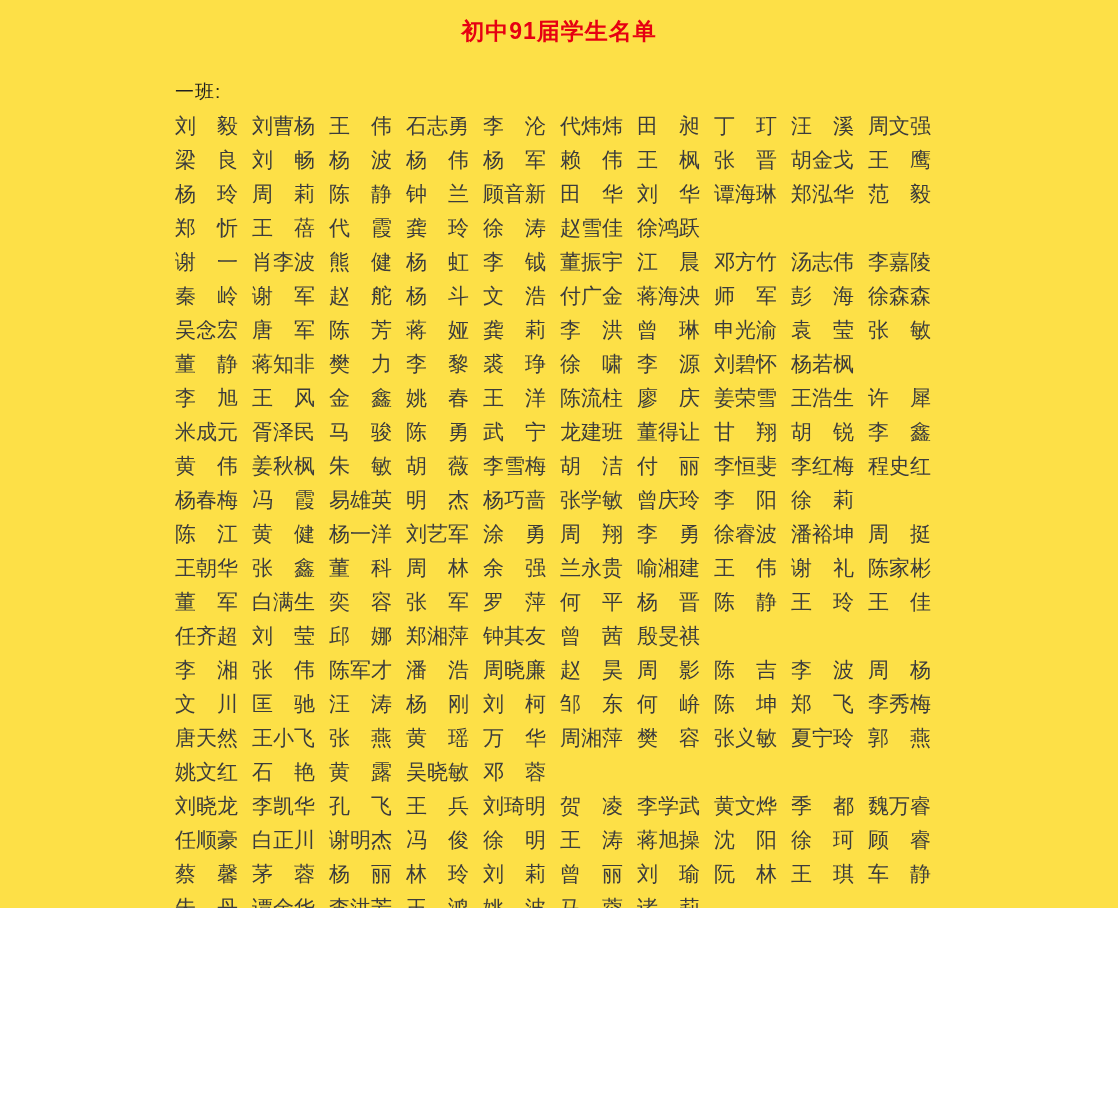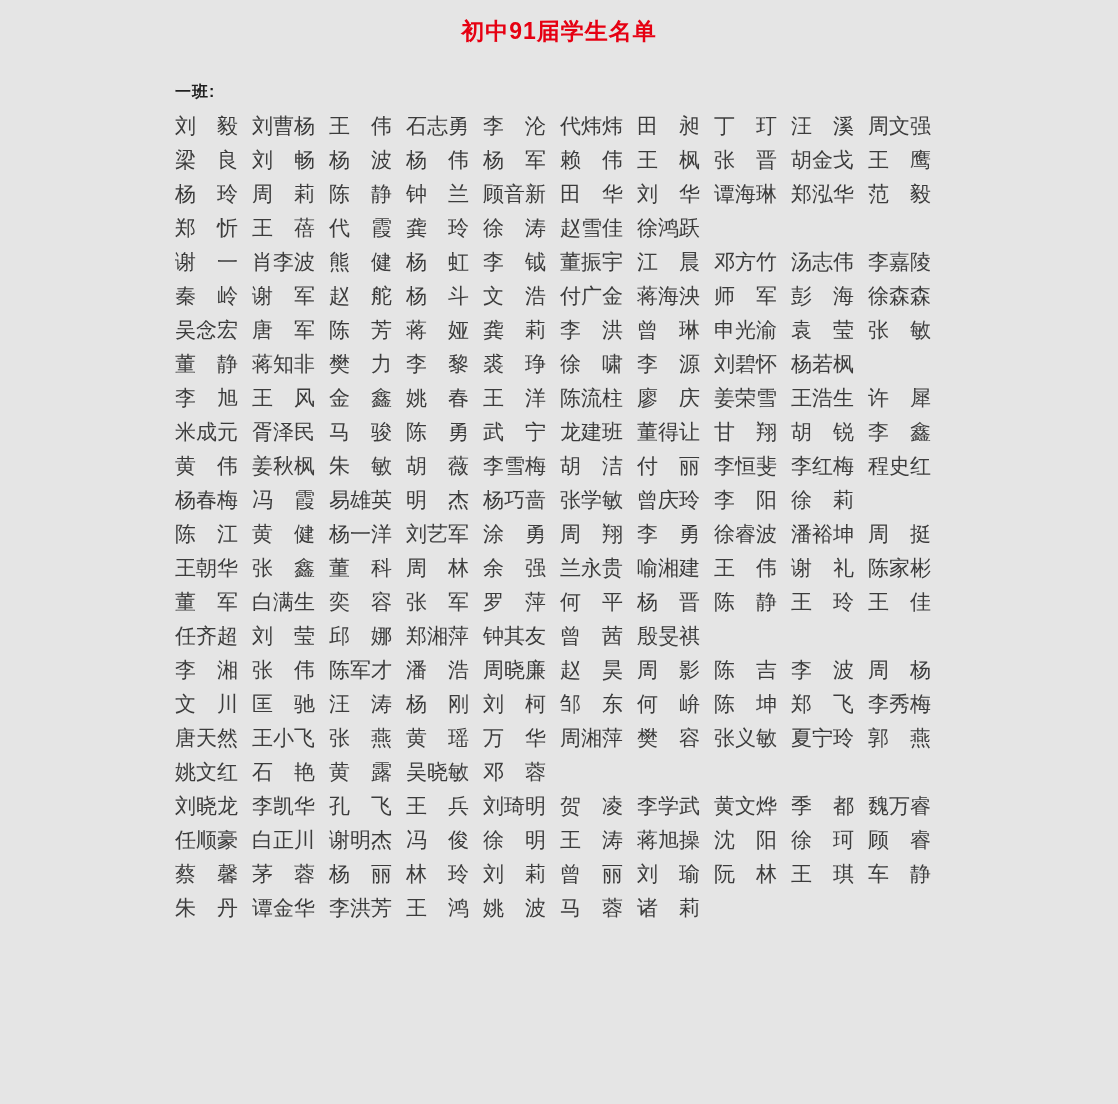--- a/index.html
+++ b/index.html
@@ -1,19 +1,19 @@
 <!DOCTYPE html>
 <html lang="zh"><head>
 <meta charset="utf-8">
 <style>
   html,body { margin:0; padding:0; background:#ffffff; }
   .page {
     position:relative;
-    width:1118px; height:1104px;
-    background:#e5e5e5;
+    width:1118px; height:908px;
+    background:#fde047;
     overflow:hidden;
     font-family:"Liberation Serif", serif;
   }
   .doc-title {
     margin-top:16px;
     width:1118px;
     text-align:center;
     font-family:"Liberation Sans", sans-serif;
     font-weight:bold;
     font-size:23px;
@@ -21,22 +21,22 @@
     color:#e60012;
   }
   .content {
     margin-left:175px;
     margin-top:28px;
     width:760px;
   }
   .line { height:34px; display:flex; align-items:center; }
   .header {
     font-family:"Liberation Sans", sans-serif;
-    font-weight:bold;
-    font-size:16px;
+    font-weight:normal;
+    font-size:19px;
     color:#1f1f1f;
     letter-spacing:1px;
   }
   .row { gap:14px; }
   .name {
     display:inline-flex;
     width:3em;
     justify-content:space-between;
     font-size:21px;
     color:#3c3c3c;

